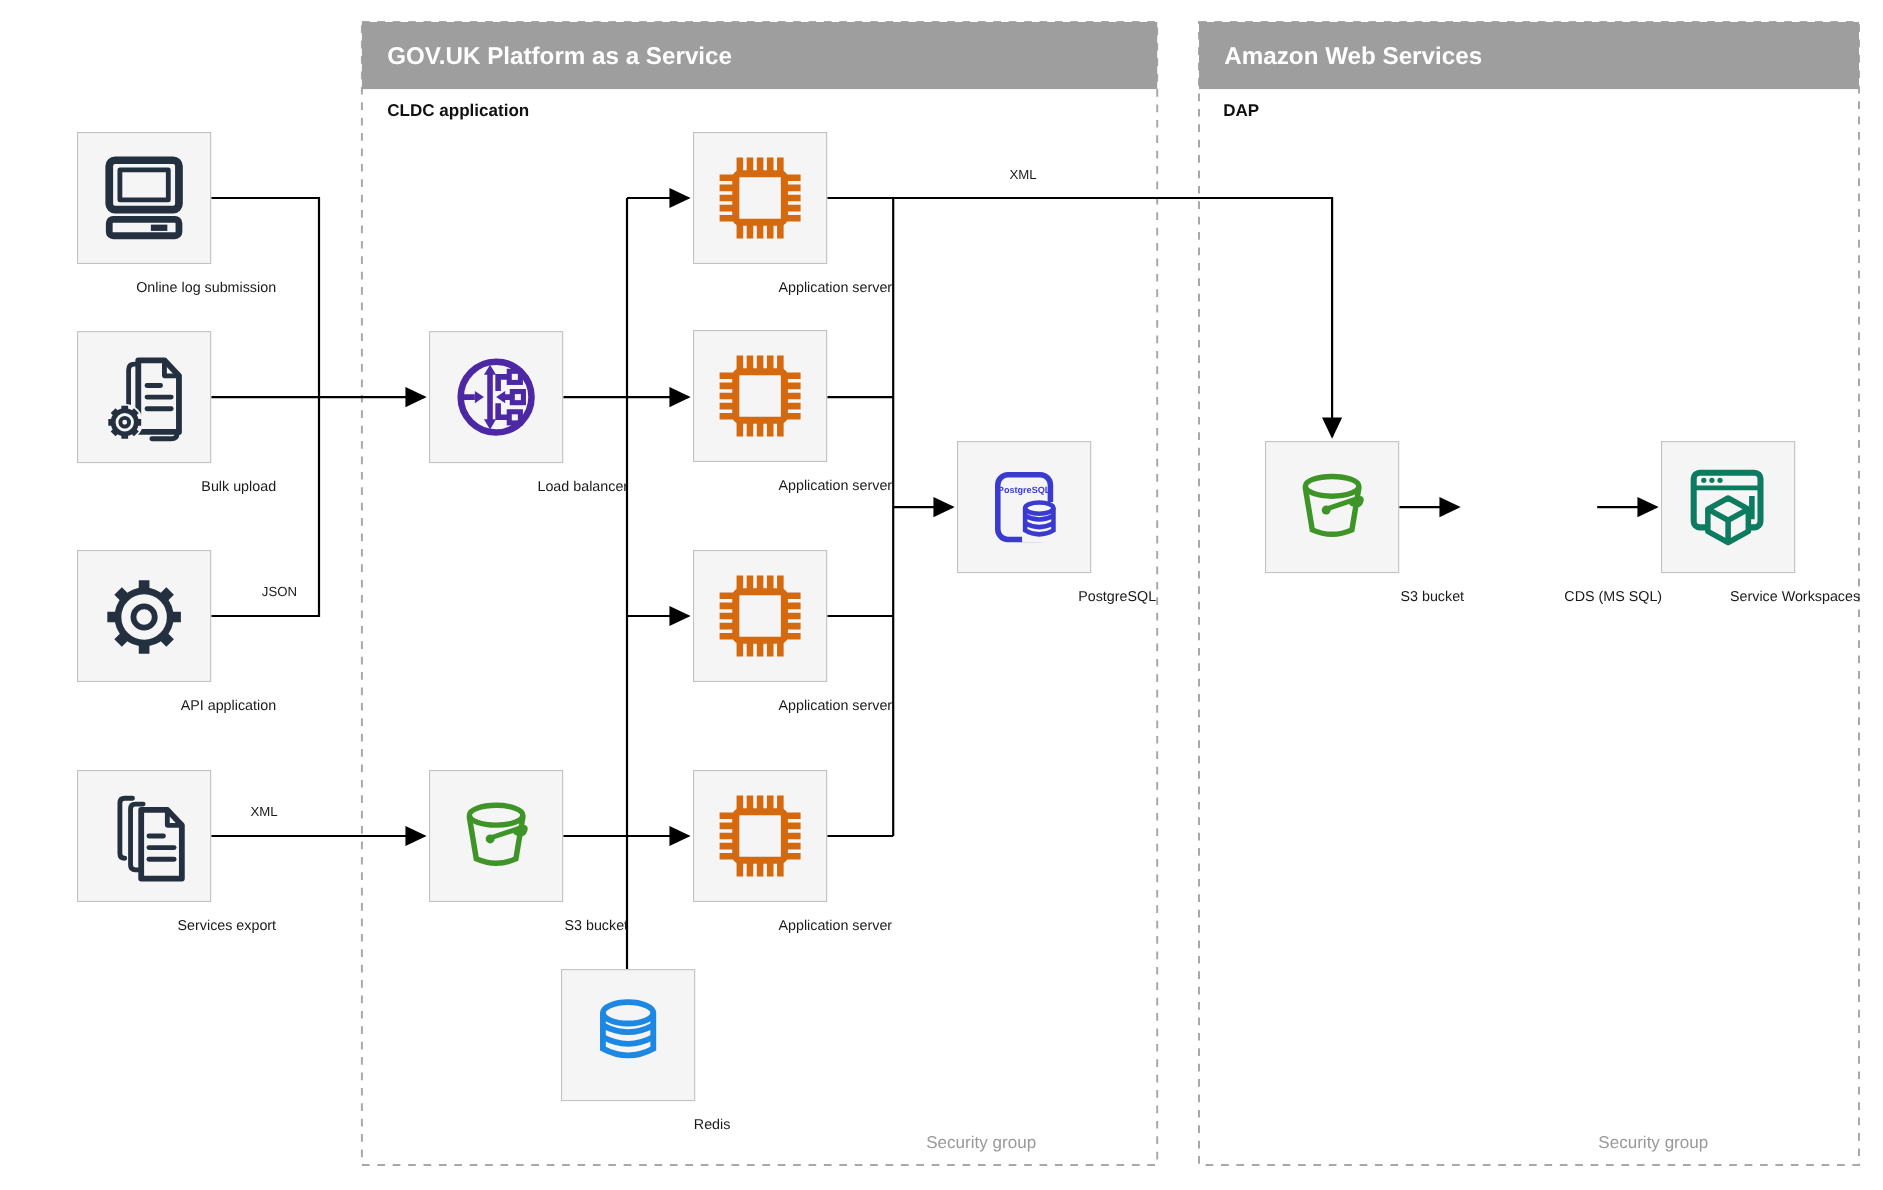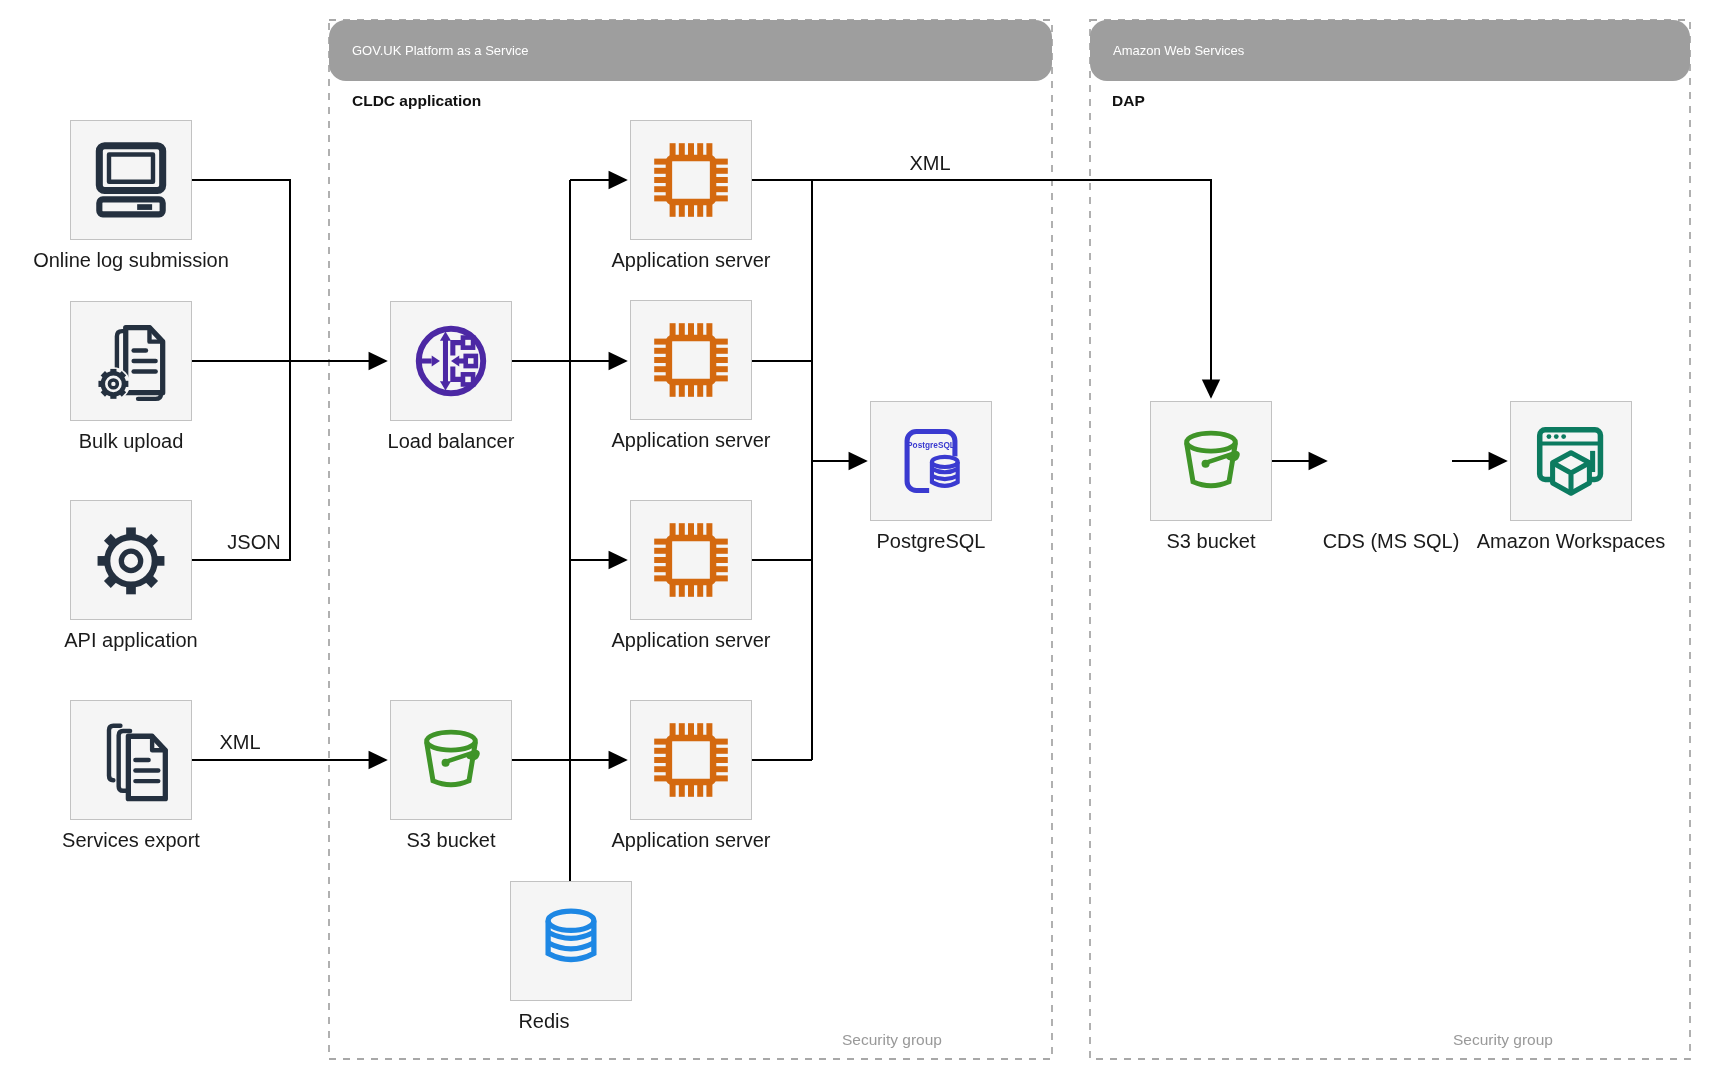--- a/index.html
+++ b/index.html
@@ -9,31 +9,31 @@
     --label:#1a1a1a; --security:#999999;
     --navy:#24303f; --orange:#d4690f; --purple:#4c28a4;
     --green:#3f9428; --blue:#1d87e4; --indigo:#3a3ad0;
     --sqlblue:#392bd1; --teal:#0c7b60;
   }
   html,body{margin:0;padding:0;background:#fff;}
   #canvas{position:relative;width:1712px;height:1082px;background:#fff;
           font-family:"Liberation Sans", sans-serif;overflow:hidden;}
   svg.layer{position:absolute;left:0;top:0;}
   .hdr{position:absolute;height:61px;background:var(--header-bar);
-       color:var(--header-text);font-weight:normal;font-size:13px;
-       line-height:61px;padding-left:23px;box-sizing:border-box;border-radius:17px;}
+       color:var(--header-text);font-weight:bold;font-size:22px;
+       line-height:61px;padding-left:23px;box-sizing:border-box;}
   .sublabel{position:absolute;font-weight:bold;font-size:15.5px;color:#111;}
   .security{position:absolute;font-size:15.5px;color:var(--security);
             width:200px;text-align:left;}
   .node{position:absolute;width:122px;height:120px;background:var(--node-fill);
         border:1.5px solid var(--node-border);box-sizing:border-box;
         display:flex;align-items:center;justify-content:center;}
-  .nlabel{position:absolute;width:240px;text-align:center;font-size:20px;
+  .nlabel{position:absolute;width:240px;text-align:right;font-size:13px;
           color:var(--label);line-height:17px;}
-  .elabel{position:absolute;width:100px;text-align:center;font-size:20px;
+  .elabel{position:absolute;width:100px;text-align:center;font-size:12px;
           color:var(--label);}
 </style>
 </head>
 <body>
 
 <div id="canvas">
 
   <svg class="layer" width="1712" height="1082">
     <defs>
       <marker id="arr" viewBox="0 0 12 12" refX="10.5" refY="6" markerWidth="11" markerHeight="11" orient="auto">
@@ -361,19 +361,19 @@
         <circle cx="26" cy="23.5" r="2.6"></circle>
           <circle cx="34" cy="23.5" r="2.6"></circle>
           <circle cx="42" cy="23.5" r="2.6"></circle>
       </g>
       <g stroke="#0c7b60" stroke-width="5.5" stroke-linejoin="round">
         <path d="M50,41 L70,52 V74 L50,85 L30,74 V52 Z" fill="#f5f5f5"></path>
         <path d="M30,52 L50,63 L70,52 M50,63 V85" fill="none"></path>
       </g>
     </svg>
   </div>
-  <div class="nlabel" style="left:1451px;top:533px">Amazon Workspaces</div>
+  <div class="nlabel" style="left:1451px;top:533px">Service Workspaces</div>
 
   <div class="elabel" style="left:204px;top:531px">JSON</div>
   <div class="elabel" style="left:190px;top:731px">XML</div>
   <div class="elabel" style="left:880px;top:152px">XML</div>
 
 </div>
 
 </body></html>

